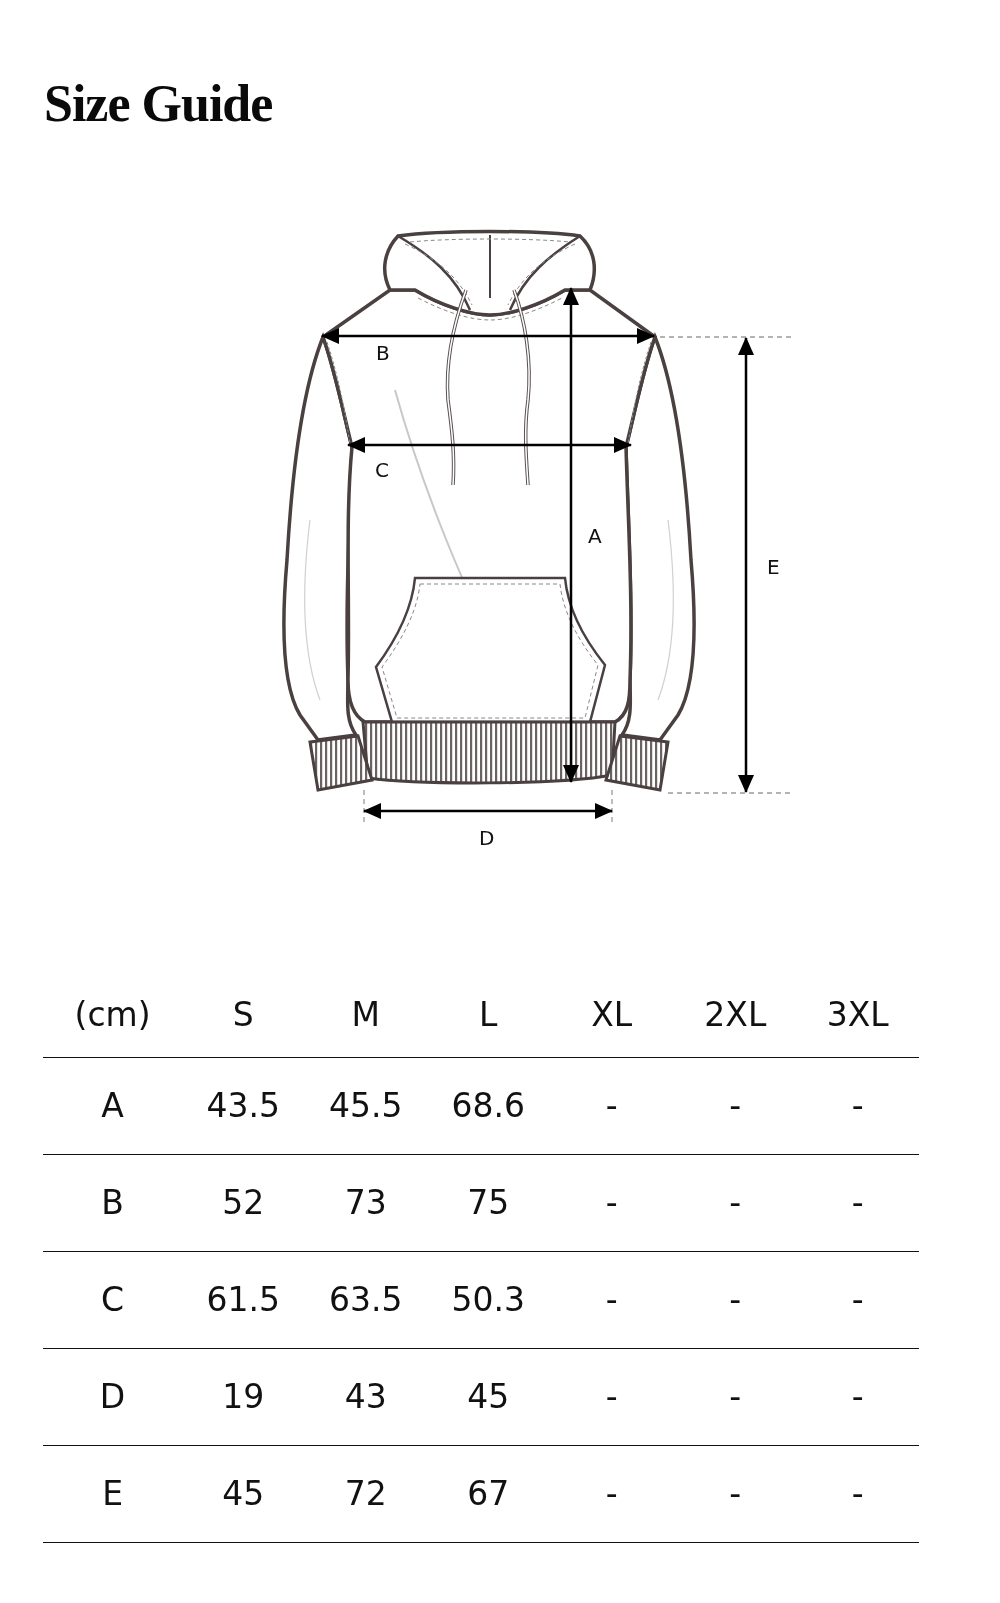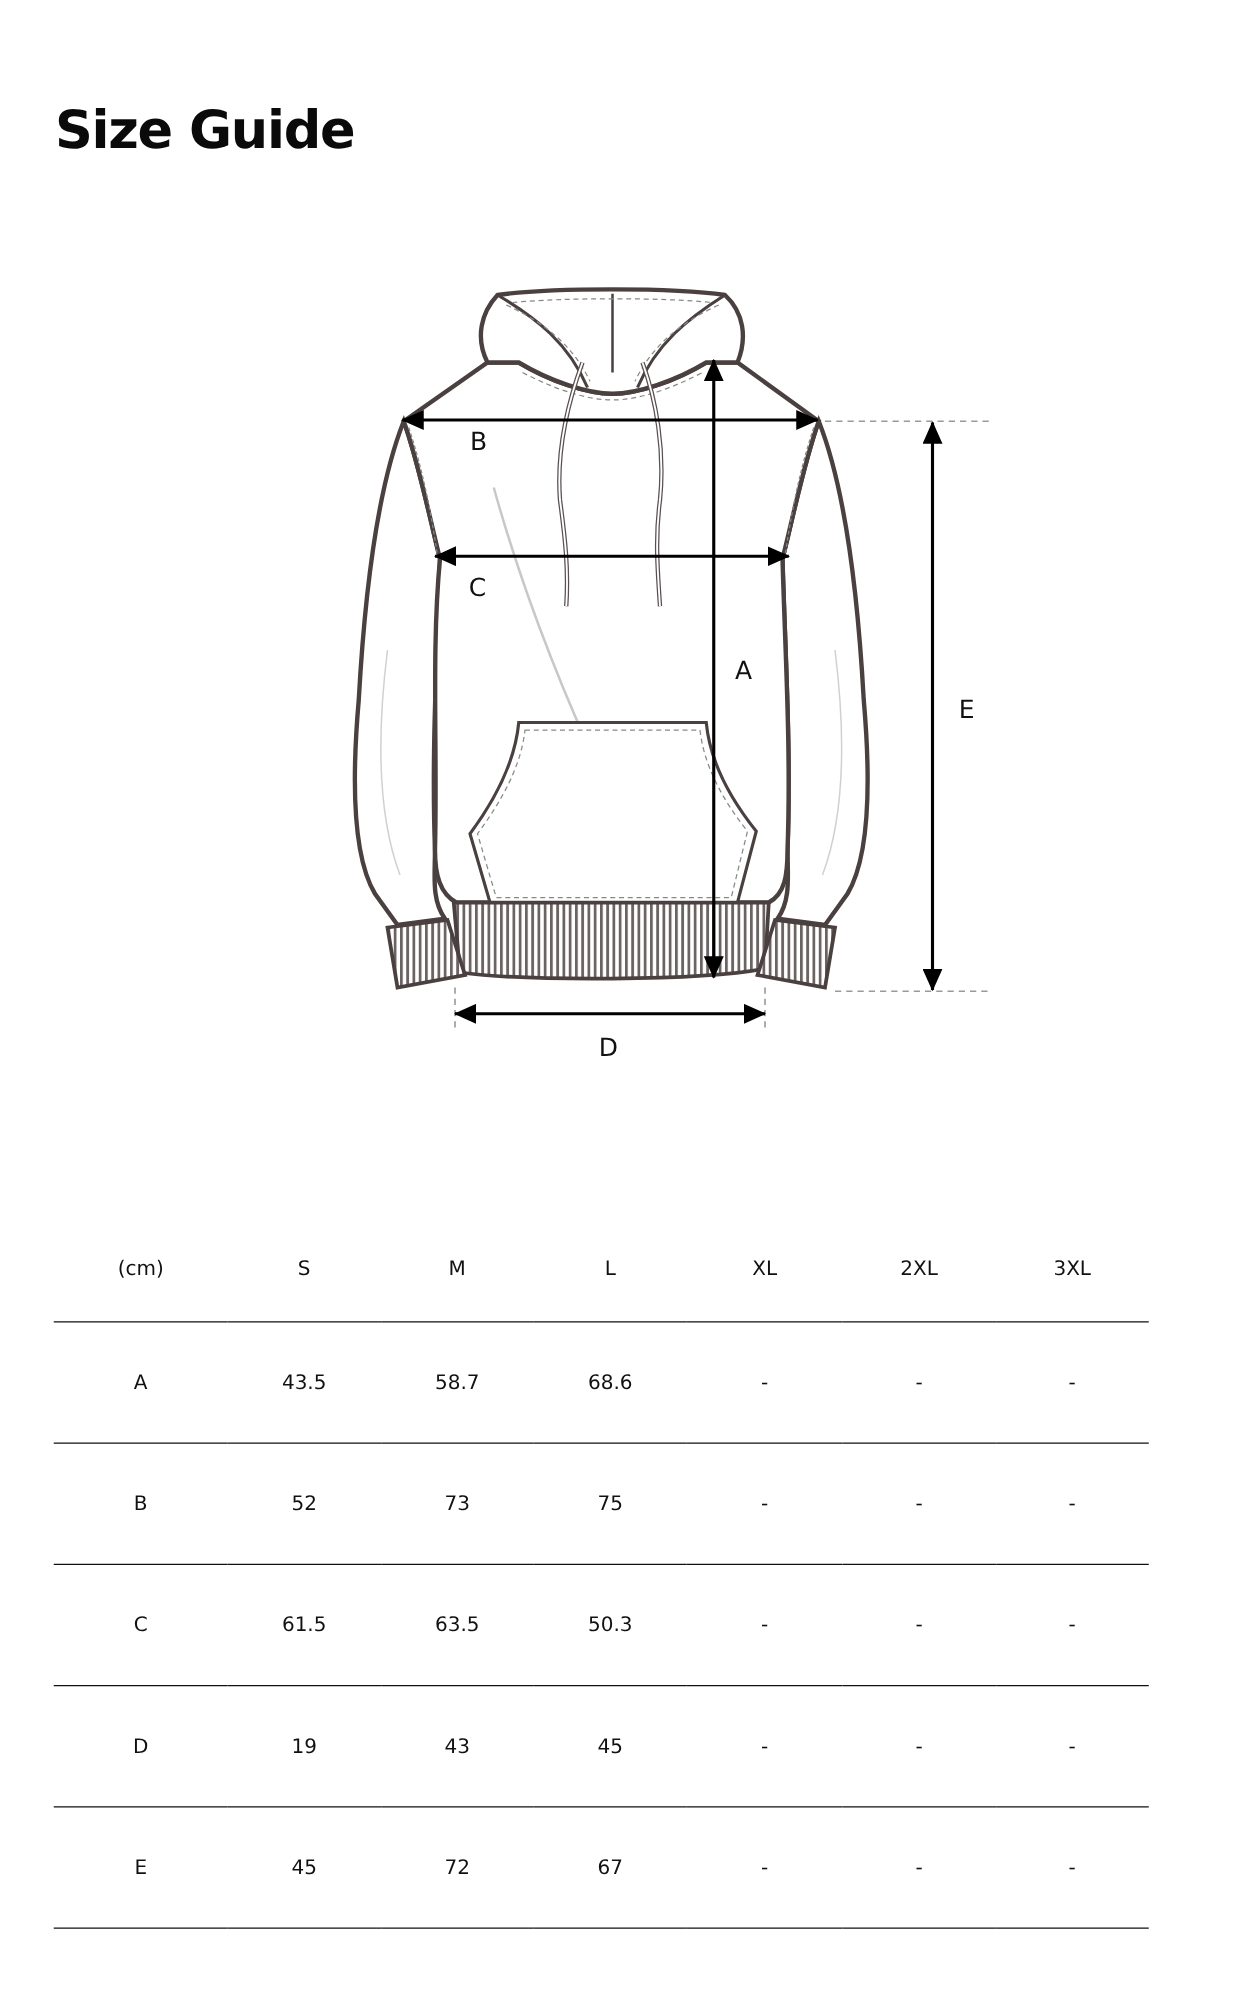--- a/index.html
+++ b/index.html
@@ -2,33 +2,33 @@
 <html><head>
 <meta charset="utf-8">
 <style>
   html, body { margin: 0; padding: 0; background: #ffffff; }
   body {
     width: 1000px; height: 1603px; position: relative; overflow: hidden;
     font-family: "DejaVu Sans", "Liberation Sans", sans-serif; color: #111;
   }
   .title {
     position: absolute; left: 44px; top: 74px;
-    font-size: 42px; font-weight: bold; letter-spacing: -1px; color: #0a0a0a;
-    margin: 0; line-height: 60px;
+    font-size: 52px; font-weight: bold; letter-spacing: -1px; color: #0a0a0a;
+    margin: 0; line-height: 60px; font-family: Liberation Serif, serif;
   }
   .diagram { position: absolute; left: 0; top: 200px; width: 1000px; height: 680px; }
   .diagram svg { display: block; }
   .dim-label { font-family: "DejaVu Sans", sans-serif; font-size: 20px; fill: #111; }
 
   .size-table {
     position: absolute; left: 43px; top: 990px; width: 876px;
     border-collapse: collapse; table-layout: fixed;
   }
   .size-table th, .size-table td {
-    text-align: center; font-weight: normal; font-size: 16px; color: #111;
+    text-align: center; font-weight: normal; font-size: 33px; color: #111;
     padding: 0; height: 96px;
   }
   .size-table thead th { height: 67px; vertical-align: top; padding-top: 0; line-height: 50px; }
   .size-table tbody tr { border-top: 1.5px solid #111; }
   .size-table tbody tr:last-child { border-bottom: 1.5px solid #111; }
   .size-table td { line-height: 96px; }
   .col-0 { width: 125px; }
   .col-1 { width: 110px; }
   .col-2 { width: 110px; }
   .col-3 { width: 110px; }
@@ -135,21 +135,21 @@
       <th>L</th>
       <th>XL</th>
       <th>2XL</th>
       <th>3XL</th>
     </tr>
   </thead>
   <tbody>
     <tr>
       <td>A</td>
       <td>43.5</td>
-      <td>58.7</td>
+      <td>45.5</td>
       <td>68.6</td>
       <td>-</td>
       <td>-</td>
       <td>-</td>
     </tr>
     <tr>
       <td>B</td>
       <td>52</td>
       <td>73</td>
       <td>75</td>

